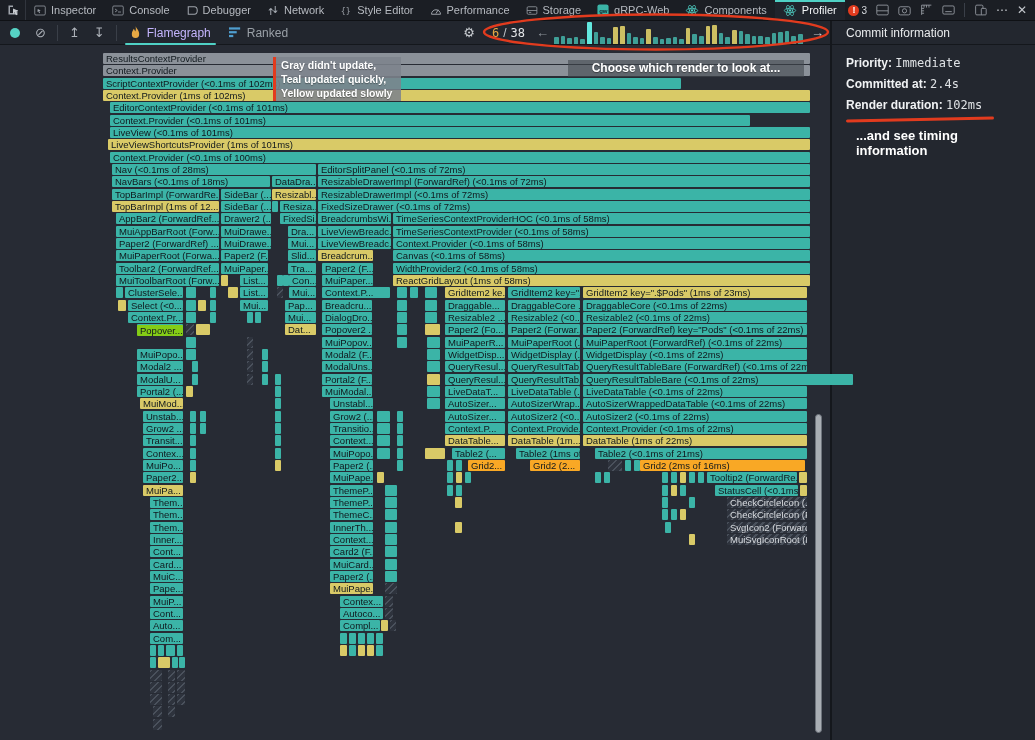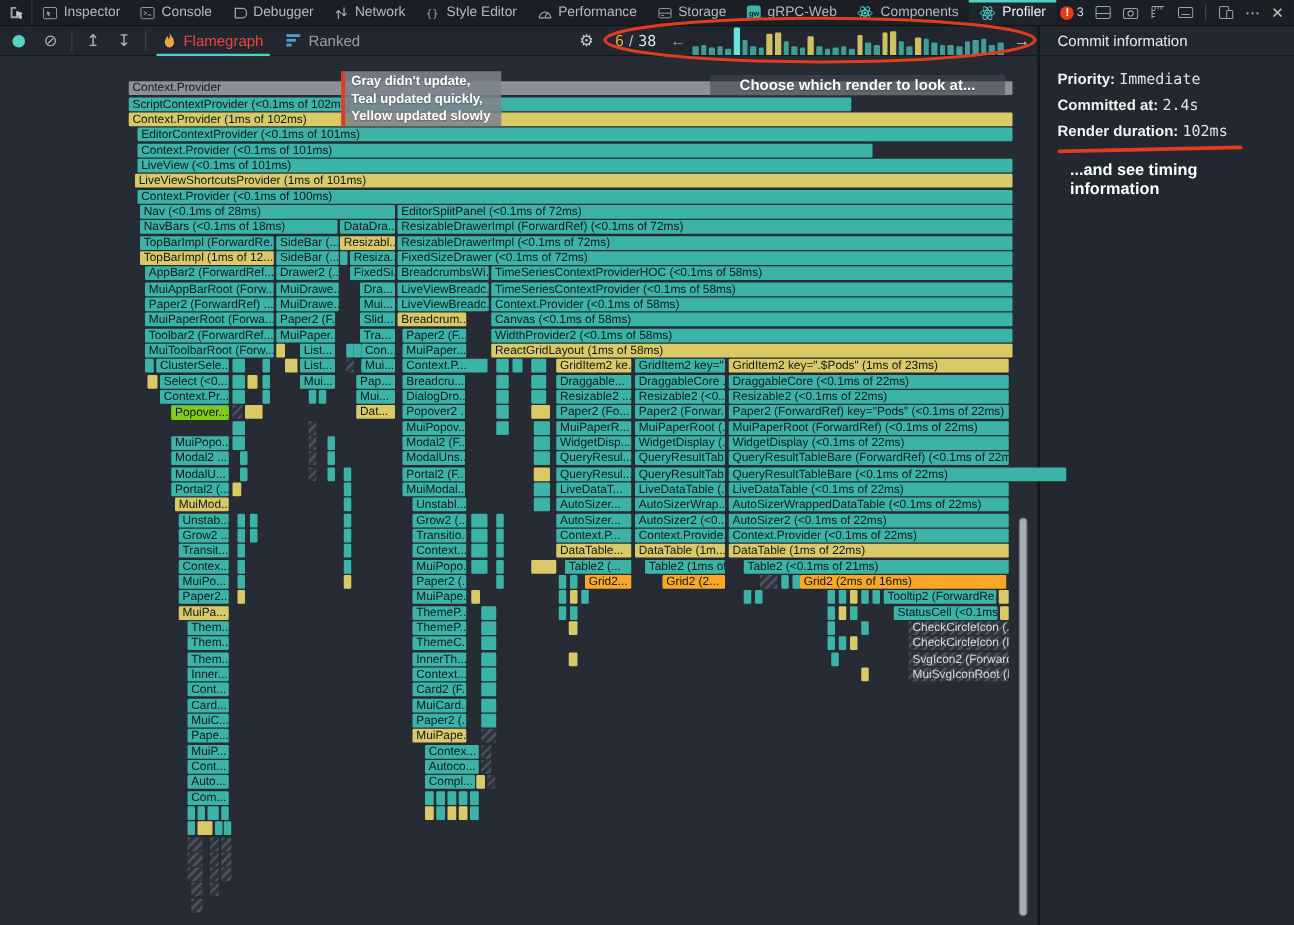--- a/index.html
+++ b/index.html
@@ -27,21 +27,21 @@
   #close-x,#more-dots { color:#c4c8cd; font-size:12px; line-height:12px; }
 
   
   #ptoolbar { position:absolute; left:0; top:21px; width:830px; height:24px;
     background:#22262e; border-bottom:1px solid #14171c; display:flex; align-items:center; }
   .pt-ic { margin:0 7px; color:#aeb3ba; font-size:13px; line-height:13px; }
   #record-dot { width:10px; height:10px; border-radius:50%; background:#56d2c4; margin:0 8px 0 10px; }
   .pdiv { width:1px; height:16px; background:#3a3f48; margin:0 4px; }
   .ptab { display:flex; align-items:center; gap:6px; height:24px; padding:0 9px;
     font-size:12px; color:#9aa0a7; position:relative; }
-  .ptab.active { color:#ef4444; }
+  .ptab.active { color:#c4b5fd; }
   .ptab.active::after { content:""; position:absolute; left:4px; right:4px; bottom:0; height:2px;
     background:#4fd1c5; border-radius:2px; }
   #gear { margin-left:auto; color:#c6cacf; font-size:13px; }
   #commit-nav { display:flex; align-items:center; margin:0 6px 0 10px; font-size:12px; }
   #commit-cur { color:#e7a944; font-family:"DejaVu Sans Mono",monospace; }
   #commit-sep { color:#c0c4c9; margin:0 4px; }
   #commit-total { color:#e3e5e8; font-family:"DejaVu Sans Mono",monospace; }
   .nav-arrow { color:#8b9199; font-size:13px; margin:0 5px; }
   #arrow-right { color:#c6cacf; margin-right:6px; }
   #commit-bars { display:flex; align-items:flex-end; gap:2px; height:22px; width:252px; }
@@ -305,25 +305,26 @@
         <div class="sb-field"><span class="sb-label">Priority: </span><span class="sb-value">Immediate</span></div>
         <div class="sb-field"><span class="sb-label">Committed at: </span><span class="sb-value">2.4s</span></div>
         <div class="sb-field"><span class="sb-label">Render duration: </span><span class="sb-value">102ms</span></div>
       </div>
     <div id="sb-underline"></div>
     <div id="sb-note">...and see timing information</div>
   </div>
 </div>
 
 <div id="flame">
+    <div class="seg" style="left: 103px; top: 8px; width: 707px; background: rgb(139, 145, 153);">ResultsContextProvider</div>
     <div class="seg" style="left: 103px; top: 20px; width: 707px; background: rgb(139, 145, 153);">Context.Provider</div>
     <div class="seg" style="left: 103px; top: 33px; width: 578px; background: rgb(59, 180, 167);">ScriptContextProvider (&lt;0.1ms of 102ms)</div>
     <div class="seg" style="left: 103px; top: 45px; width: 707px; background: rgb(217, 202, 103);">Context.Provider (1ms of 102ms)</div>
     <div class="seg" style="left: 110px; top: 57px; width: 700px; background: rgb(59, 180, 167);">EditorContextProvider (&lt;0.1ms of 101ms)</div>
-    <div class="seg" style="left: 110px; top: 70px; width: 588px; background: rgb(59, 180, 167);">Context.Provider (&lt;0.1ms of 101ms)</div>
+    <div class="seg" style="left: 110px; top: 70px; width: 640px; background: rgb(59, 180, 167);">Context.Provider (&lt;0.1ms of 101ms)</div>
     <div class="seg" style="left: 110px; top: 82px; width: 700px; background: rgb(59, 180, 167);">LiveView (&lt;0.1ms of 101ms)</div>
     <div class="seg" style="left: 108px; top: 94px; width: 702px; background: rgb(217, 202, 103);">LiveViewShortcutsProvider (1ms of 101ms)</div>
     <div class="seg" style="left: 110px; top: 107px; width: 700px; background: rgb(59, 180, 167);">Context.Provider (&lt;0.1ms of 100ms)</div>
     <div class="seg" style="left: 112px; top: 119px; width: 204px; background: rgb(59, 180, 167);">Nav (&lt;0.1ms of 28ms)</div>
     <div class="seg" style="left: 318px; top: 119px; width: 492px; background: rgb(59, 180, 167);">EditorSplitPanel (&lt;0.1ms of 72ms)</div>
     <div class="seg" style="left: 112px; top: 131px; width: 158px; background: rgb(59, 180, 167);">NavBars (&lt;0.1ms of 18ms)</div>
     <div class="seg" style="left: 272px; top: 131px; width: 44px; background: rgb(59, 180, 167);">DataDra...</div>
     <div class="seg" style="left: 318px; top: 131px; width: 492px; background: rgb(59, 180, 167);">ResizableDrawerImpl (ForwardRef) (&lt;0.1ms of 72ms)</div>
     <div class="seg" style="left: 112px; top: 144px; width: 107px; background: rgb(59, 180, 167);">TopBarImpl (ForwardRe...</div>
     <div class="seg" style="left: 221px; top: 144px; width: 50px; background: rgb(59, 180, 167);">SideBar (...</div>

